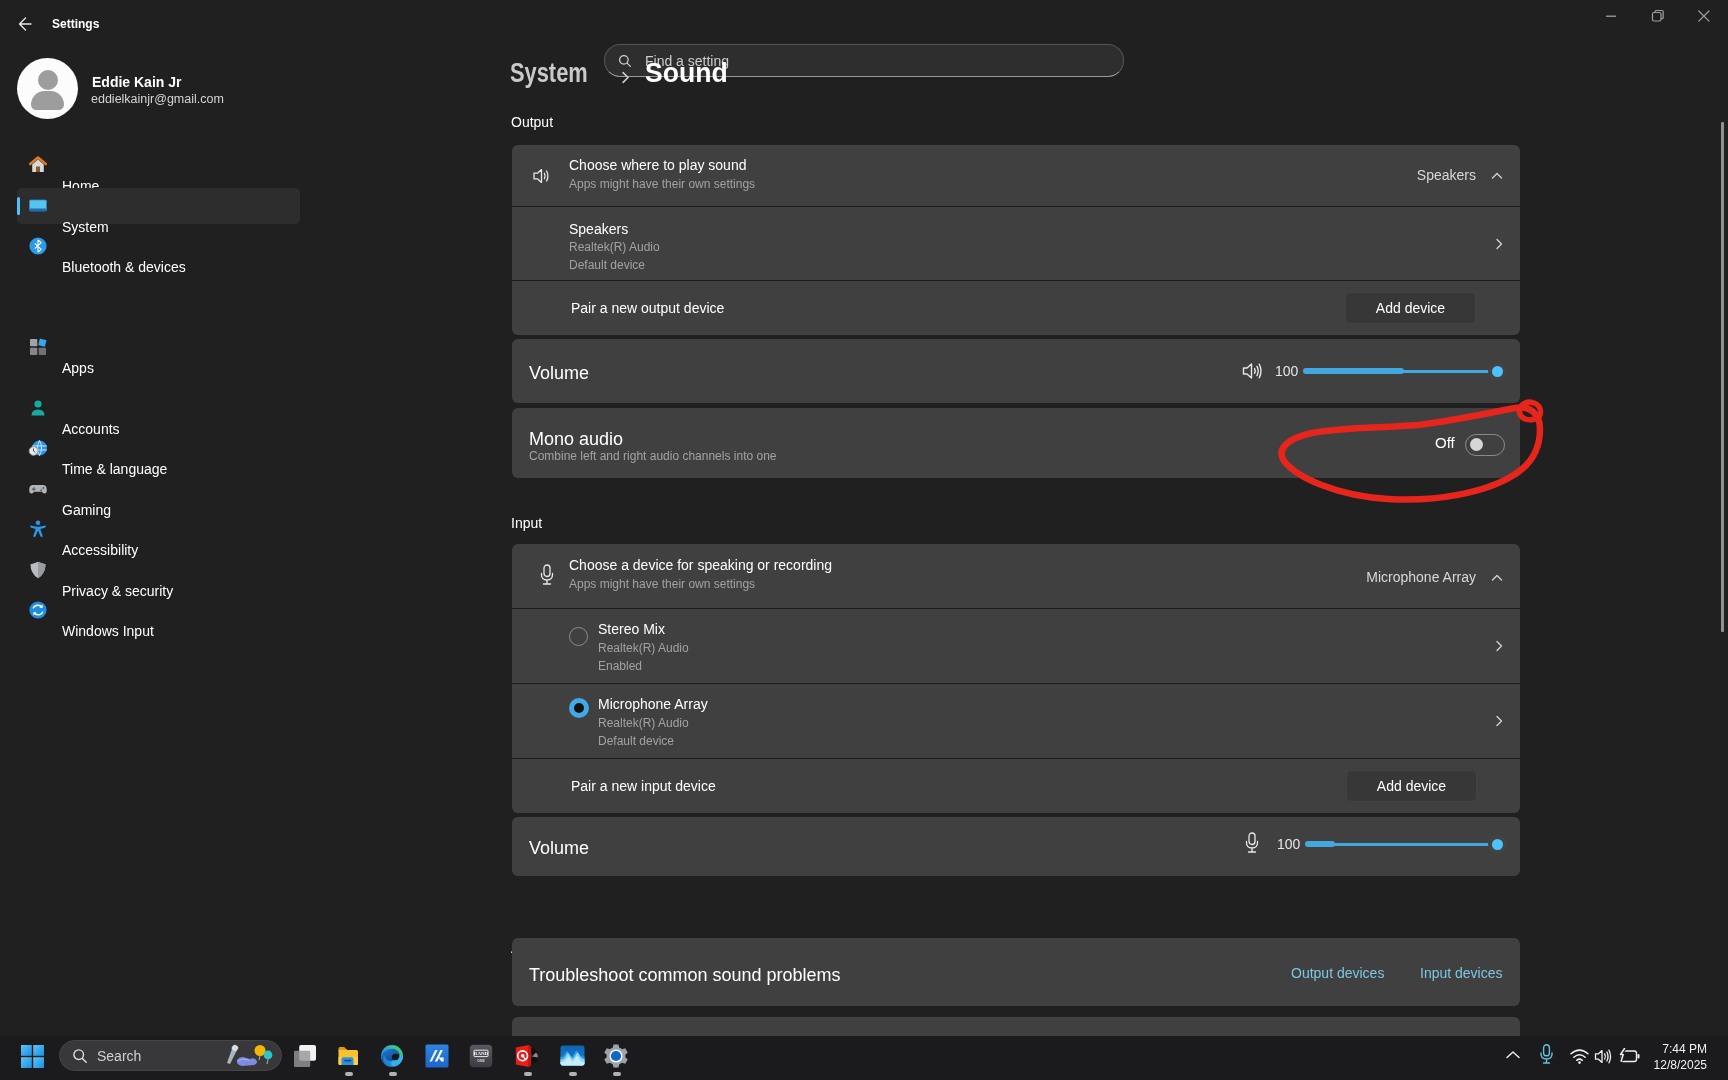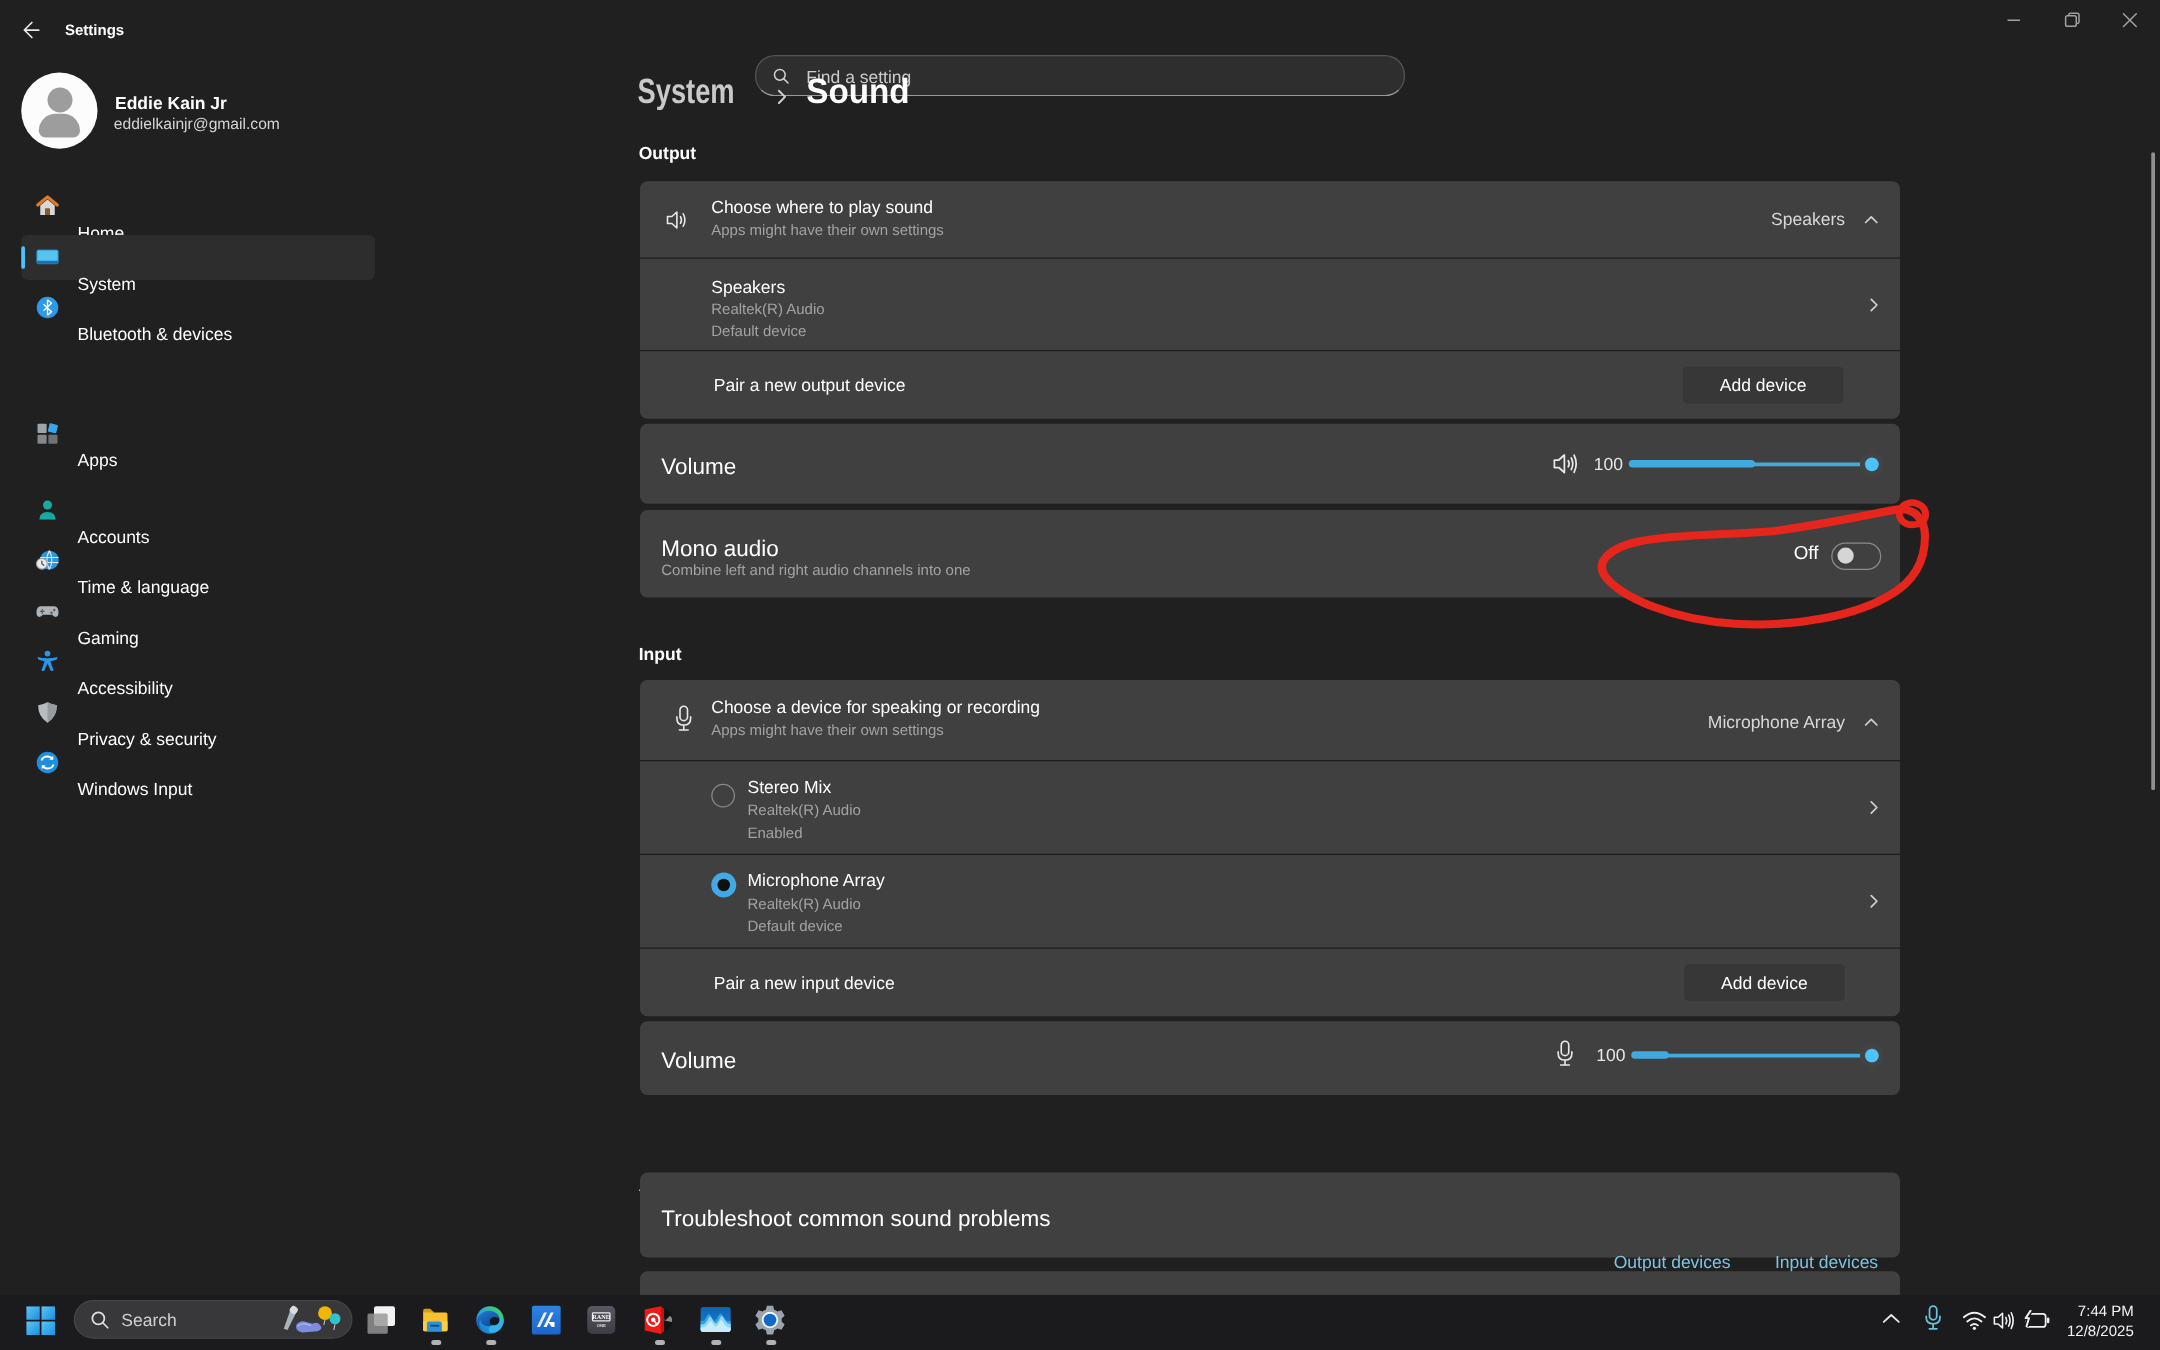--- a/index.html
+++ b/index.html
@@ -20,32 +20,32 @@
 #avatar .body { position:absolute; left:14px; top:33px; width:33px; height:19px; border-radius:15px 15px 6px 6px; background:#9d9d9d; }
 #uname { left:92px; top:74px; font-size:14px; font-weight:bold; }
 #uemail { left:91px; top:92px; font-size:12.5px; color:#d4d4d4; }
 .nav { position:absolute; left:17px; width:283px; height:36px; border-radius:5px; }
 .nav.sel { background:#2d2d2d; }
 .nav .pill { position:absolute; left:0px; top:9px; width:3px; height:18px; border-radius:2px; background:#4cc2ff; }
 .nav svg, .nav .nico { position:absolute; left:11px; top:8px; width:20px; height:20px; }
 .nav span { position:absolute; left:45px; top:10px; font-size:14px; color:#fff; white-space:nowrap;margin-top:21px; }
 
 
-.seclabel { position:absolute; left:511px; font-size:14px; font-weight:bold; }
+.seclabel { position:absolute; left:511px; font-size:14px; font-weight:normal; }
 .card { position:absolute; left:512px; width:1008px; background:#404040; border-radius:6px; }
 .row { position:relative; width:100%; }
 .row + .row { border-top:1px solid #1d1d1d; }
 .rtitle { position:absolute; left:57px; font-size:14px; color:#fff; white-space:nowrap; }
 .rsub { position:absolute; left:57px; font-size:12px; color:#a2a2a2; white-space:nowrap; }
 .ltitle { position:absolute; left:17px; font-size:18px; color:#fff; white-space:nowrap; }
 .lsub { position:absolute; left:17px; font-size:12px; color:#a2a2a2; white-space:nowrap; }
 .ddtext { position:absolute; font-size:14px; color:#d8d8d8; white-space:nowrap; }
 .btn { position:absolute; width:131px; height:32px; background:#373737; border:1px solid #434343;
   border-radius:5px; font-size:14px; color:#fff; text-align:center; line-height:30px; }
-.link { position:absolute; font-size:14px; color:#7cc5e3; white-space:nowrap;margin-top:36px; }
+.link { position:absolute; font-size:14px; color:#7cc5e3; white-space:nowrap; }
 
 .track { position:absolute; border-radius:3px; background:#42a9e0; }
 .thumb { position:absolute; width:19px; height:19px; border-radius:50%; background:#434343; }
 .thumb i { position:absolute; left:4px; top:4px; width:11px; height:11px; border-radius:50%; background:#4cc2ff; }
 .val { position:absolute; font-size:14px; color:#e6e6e6; }
 
 #toggle { left:1465px; top:434px; width:40px; height:22px; border:1.5px solid #8a8a8a; border-radius:12px; }
 #toggle i { position:absolute; left:3.5px; top:3px; width:13px; height:13px; border-radius:50%; background:#d5d5d5; }
 
 .radio-off { position:absolute; width:19px; height:19px; border:1.5px solid #8a8a8a; border-radius:50%; }

